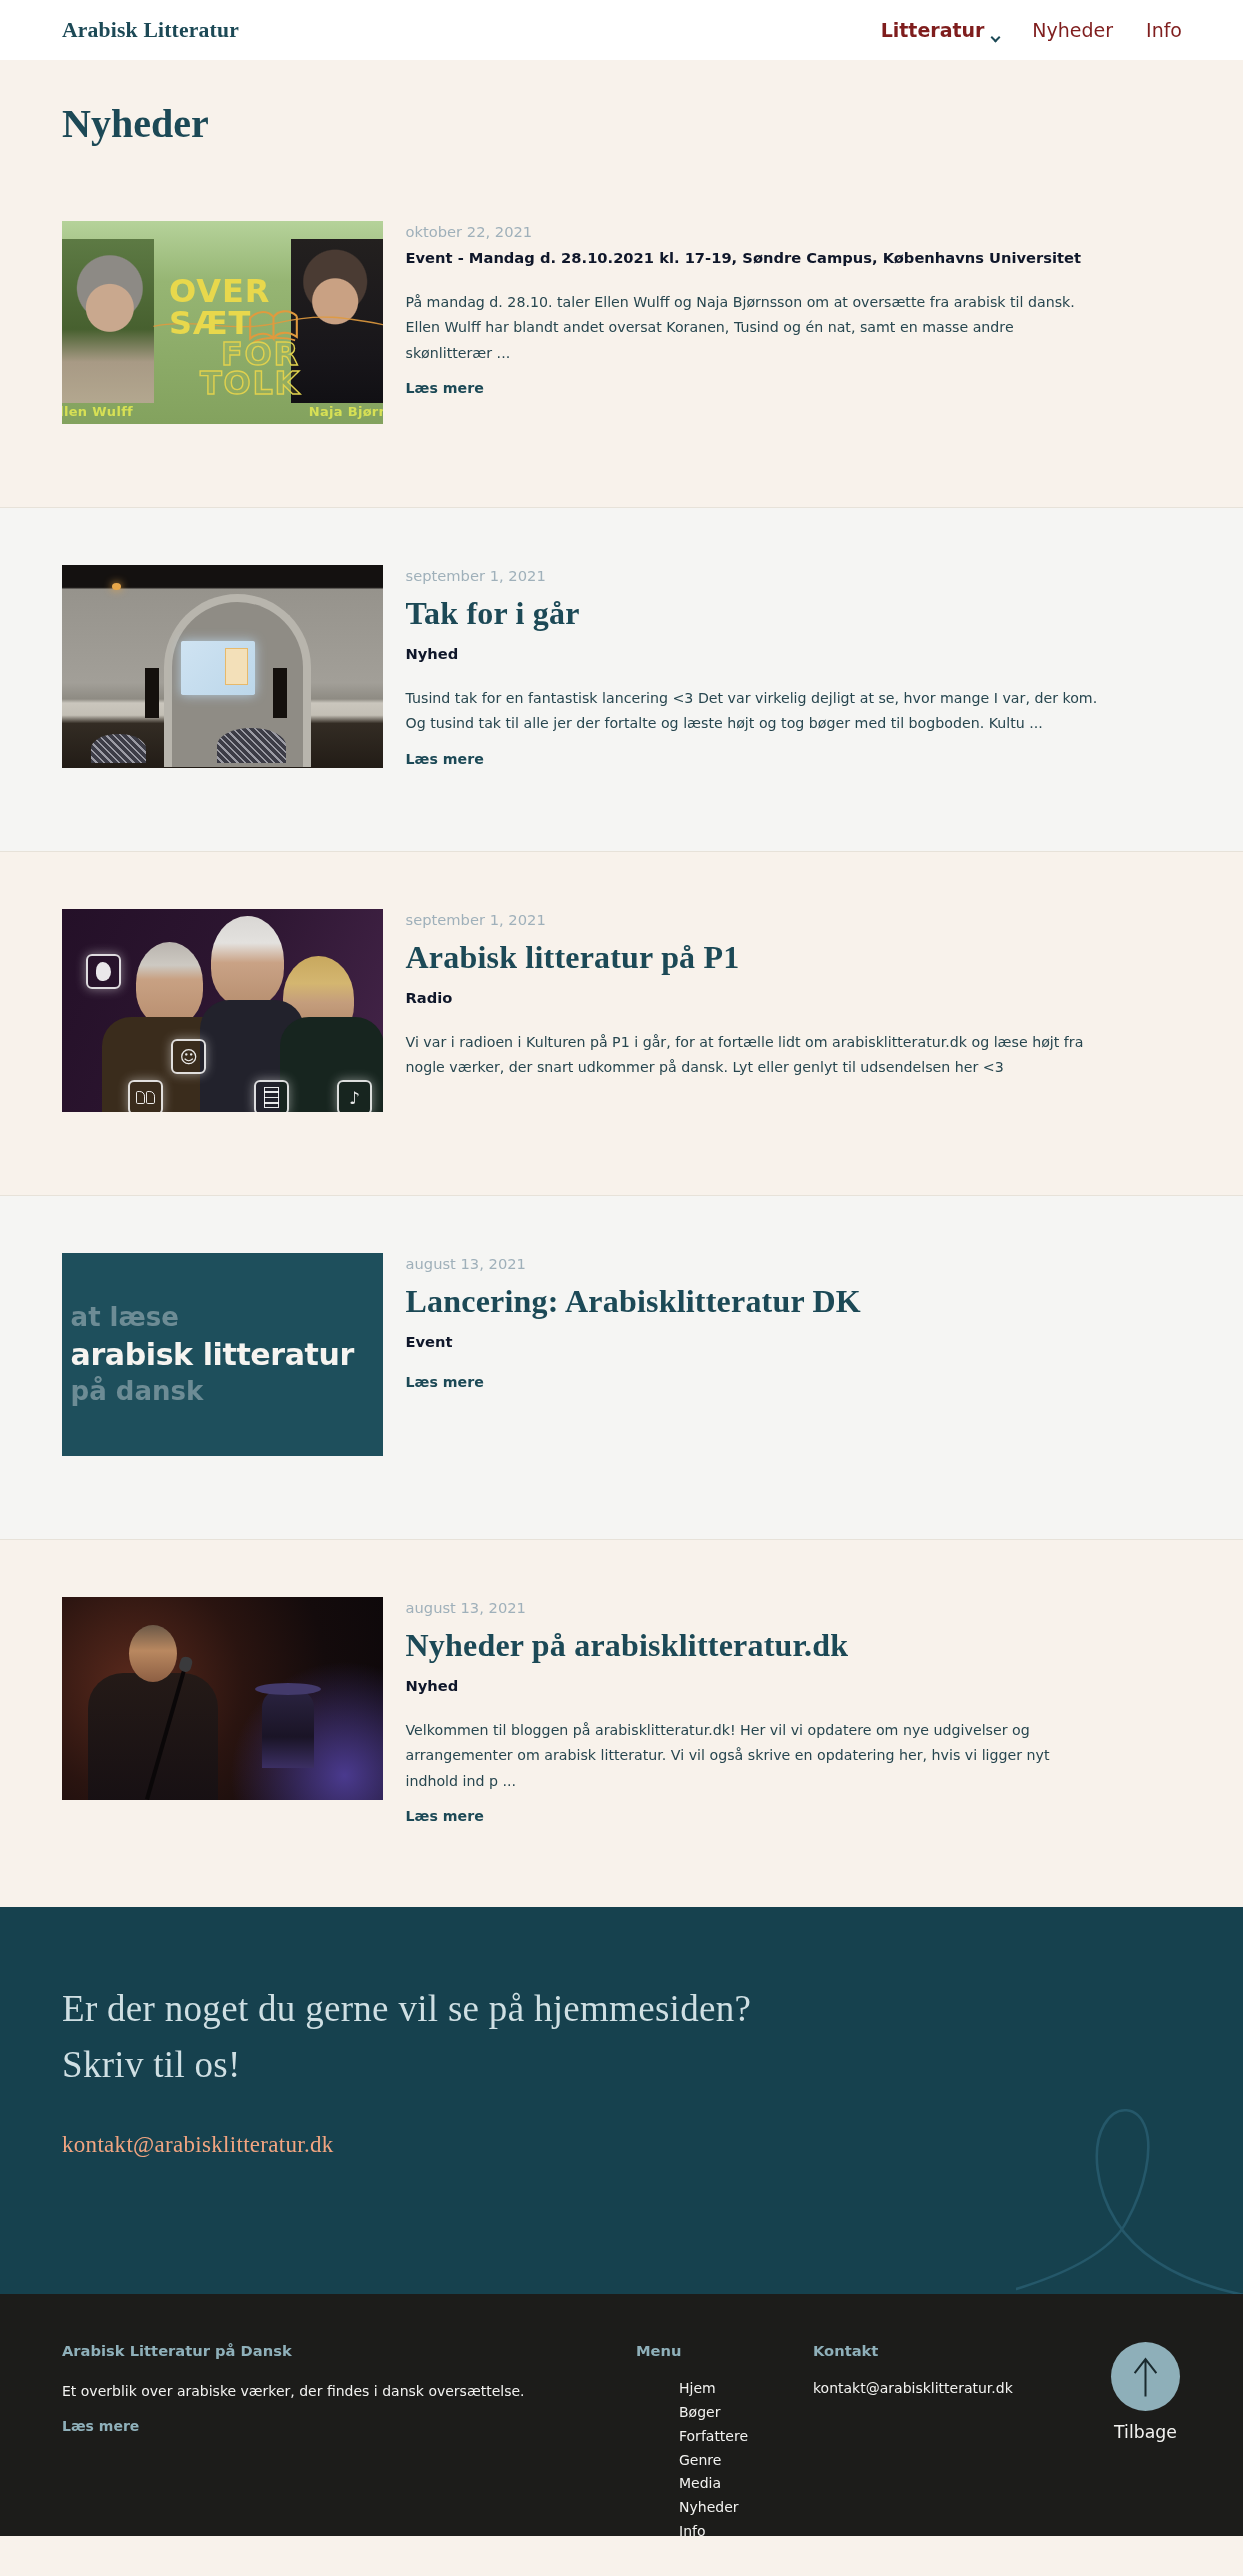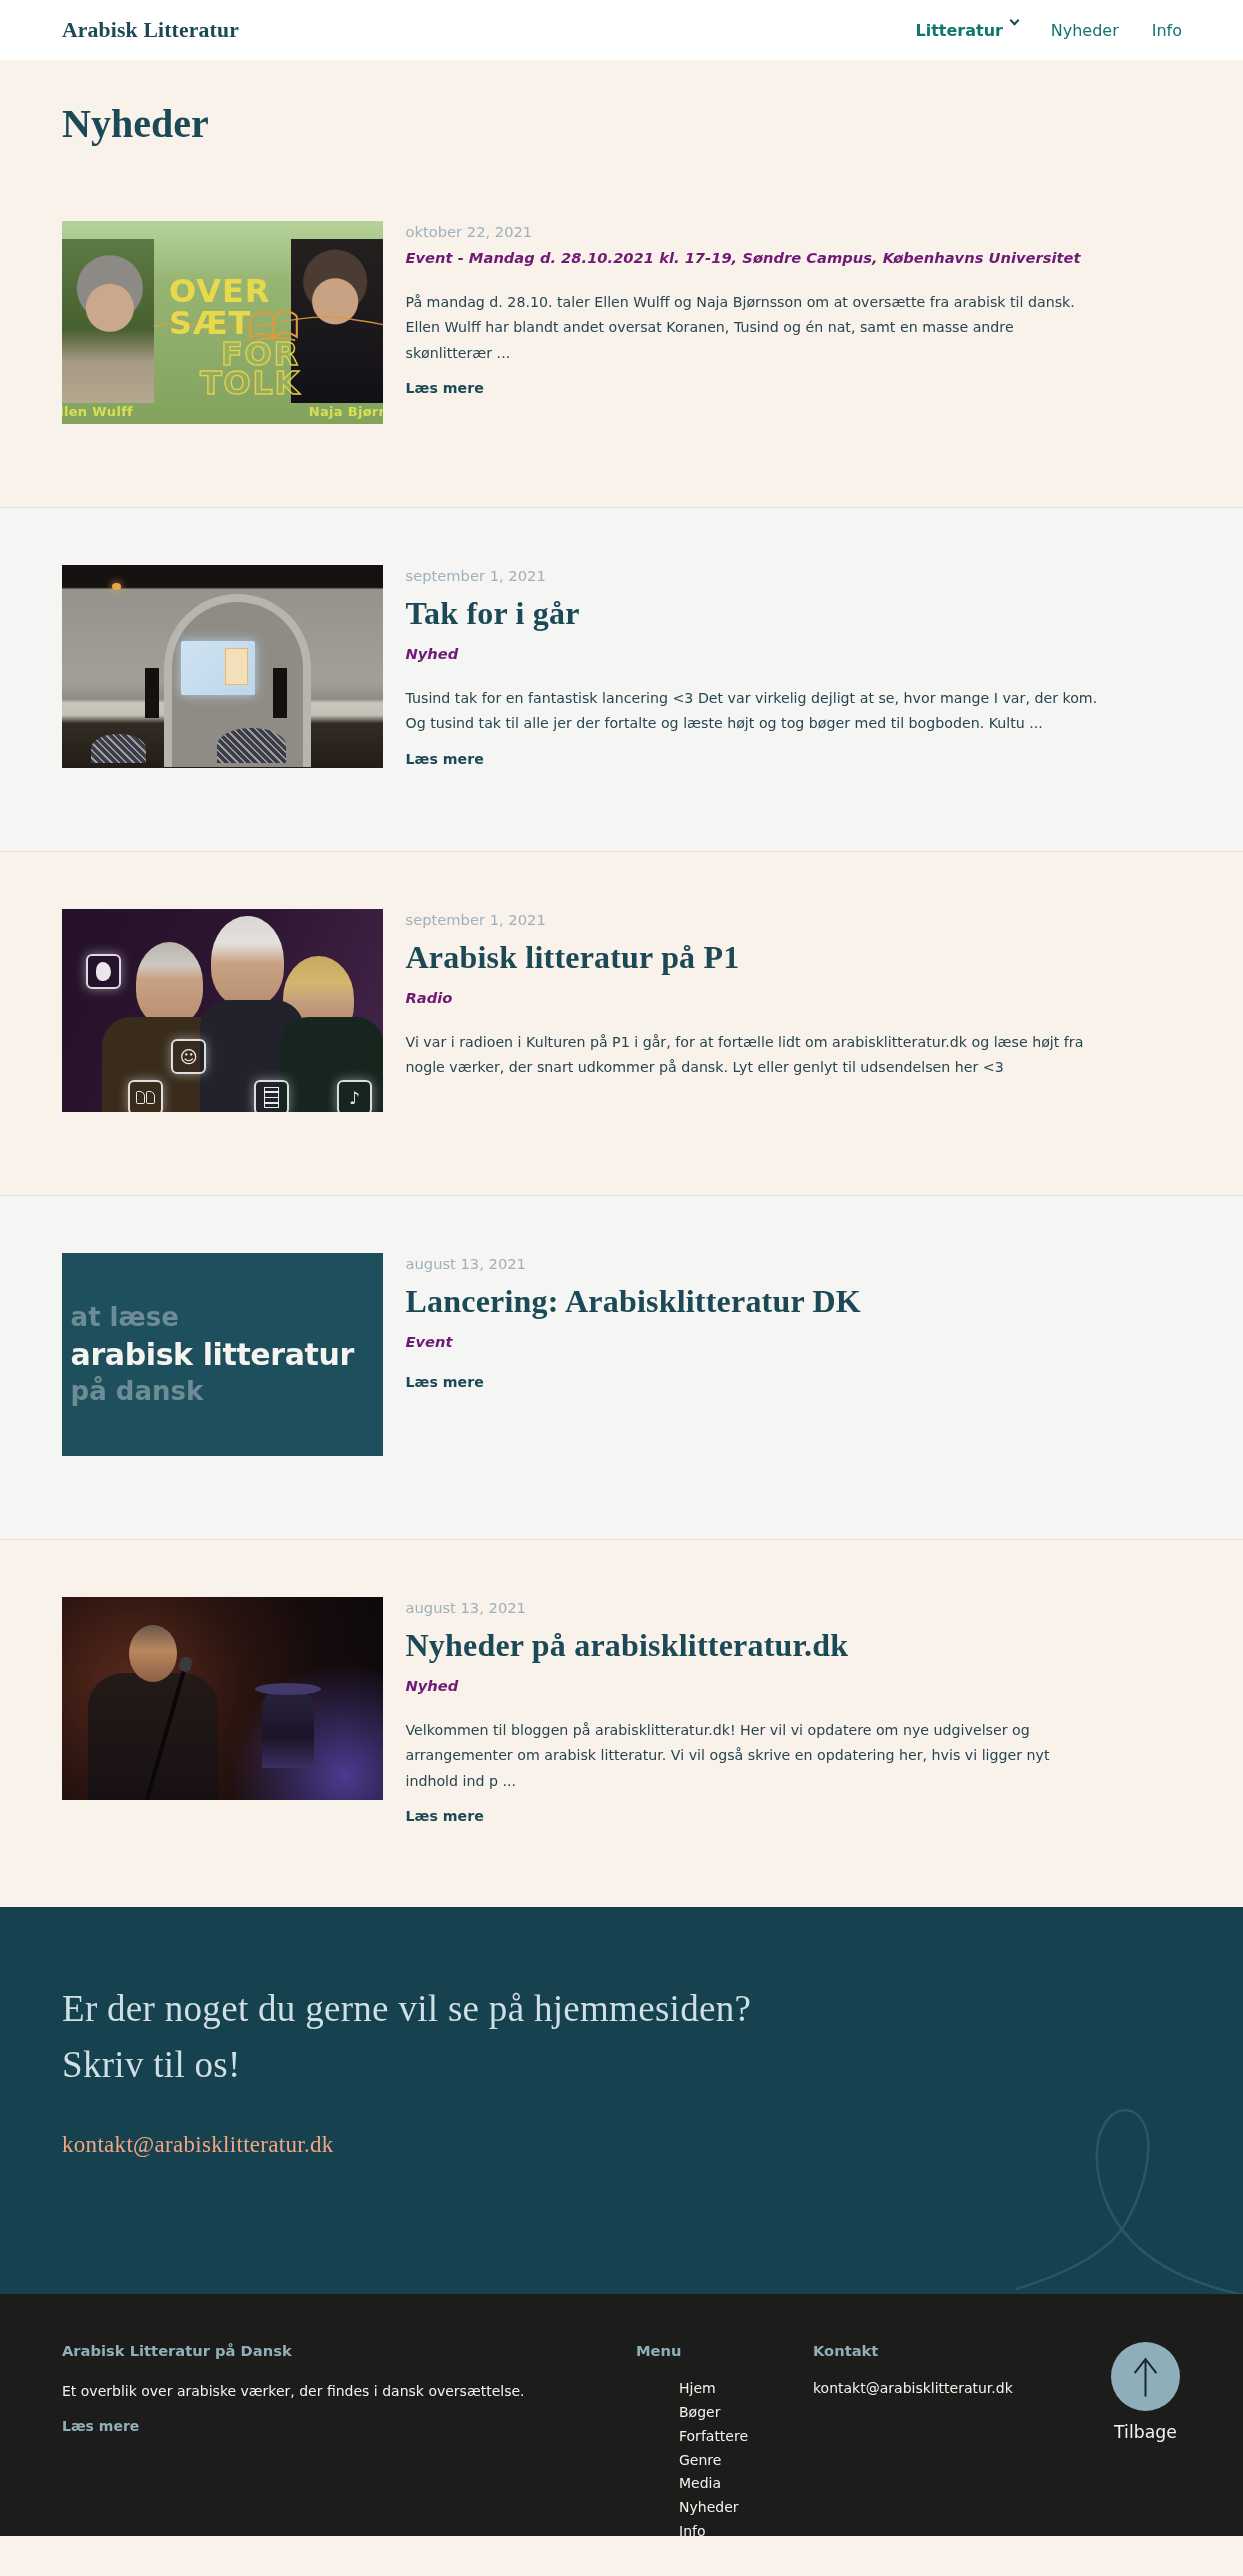--- a/index.html
+++ b/index.html
@@ -16,21 +16,21 @@
   .site-header {
     height:60px; background:#ffffff;
     display:flex; align-items:center; justify-content:space-between;
     padding:0 62px;
   }
   .logo {
     font-family:"Liberation Serif","DejaVu Serif",serif;
     font-weight:bold; font-size:21.6px; color:#1c4956; letter-spacing:0.2px;
   }
   .main-nav { display:flex; align-items:center; gap:33px; }
-  .nav-link { font-size:16px; color:#0f766e; display:flex; align-items:flex-start; }
+  .nav-link { font-size:19px; color:#7f1d1d; display:flex; align-items:flex-end; }
   .nav-link.active { font-weight:bold; }
   .chev {
     display:inline-block; width:7px; height:7px; margin-left:7.8px; margin-top:-3.5px;
     border-right:2.1px solid #1c4956; border-bottom:2.1px solid #1c4956;
     transform:rotate(45deg);
   }
 
   
   .page-head { padding:40px 62px 17.3px; }
   .page-head h1 {
@@ -48,21 +48,21 @@
     width:321px; height:203px; flex:0 0 321px; margin-right:22.5px;
     position:relative; overflow:hidden; display:block;
   }
   .article-body { flex:1; max-width:699px; padding-top:1.7px; }
   .a-date { font-size:14.7px; color:#9fb0ba; margin-bottom:8.6px; }
   .a-title {
     font-family:"Liberation Serif","DejaVu Serif",serif;
     font-size:32px; font-weight:bold; color:#1c4956; line-height:1.25;
     margin-bottom:12px; letter-spacing:0.2px;
   }
-  .a-cat { font-size:14.7px; font-weight:bold; color:#701a75; margin-bottom:24px;font-style:italic; }
+  .a-cat { font-size:14.7px; font-weight:bold; color:#0f172a; margin-bottom:24px; }
   .a-excerpt { font-size:14.2px; line-height:1.8; color:#27464f; margin-bottom:14px; }
   .read-more { display:inline-block; font-size:14.2px; font-weight:bold; color:#1c4956; }
 
   
   .img-oversaet { background:linear-gradient(180deg,#b5d29a 0%,#96b573 30%,#83a25e 100%); }
   .img-oversaet .portrait {
     position:absolute; top:18px; width:92px; height:164px;
   }
   .img-oversaet .portrait.left {
     left:0;

